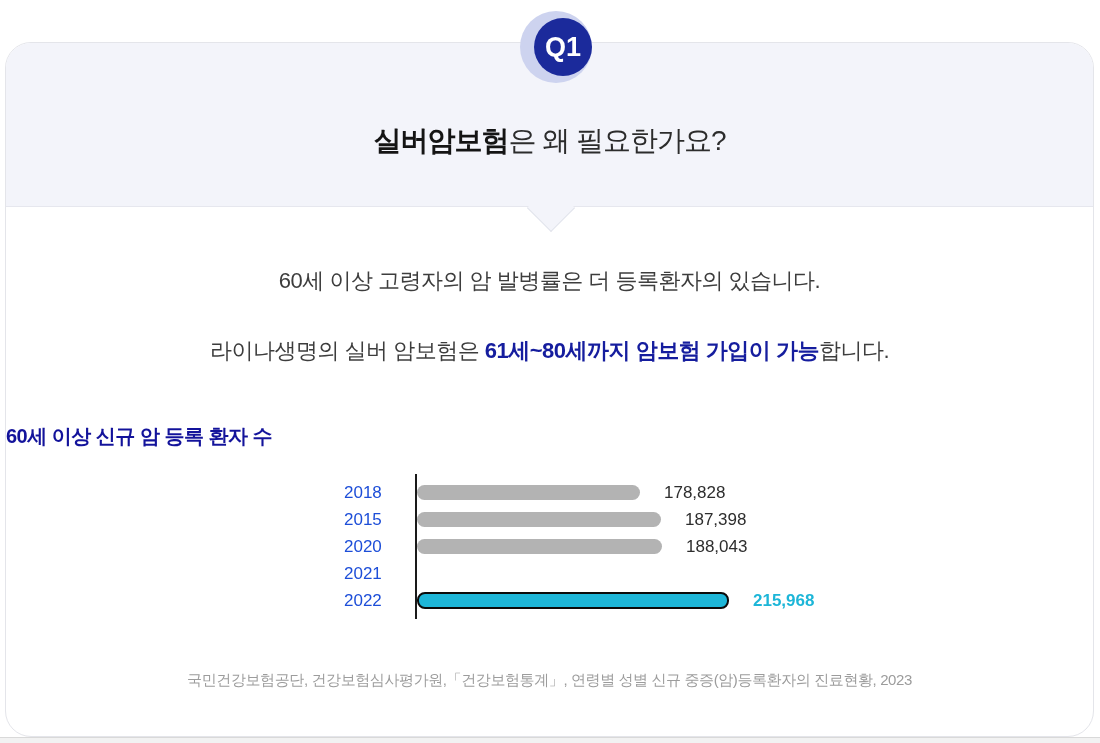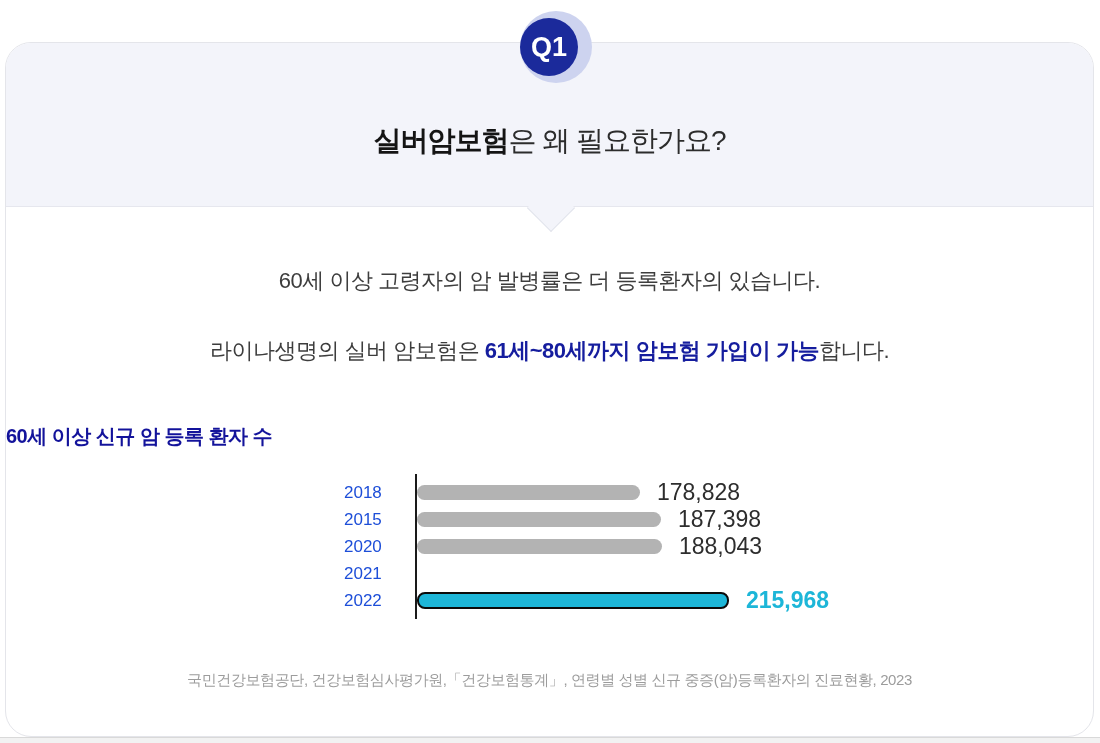--- a/index.html
+++ b/index.html
@@ -43,21 +43,21 @@
     z-index:3;
   }
   .title{
     font-size:28px;letter-spacing:-1px;line-height:48px;color:#2c2c2c;
     font-weight:300;
   }
   .title .title-bold{font-weight:900;color:#141414;}
   .badge{
     position:absolute;left:514px;top:-32px;width:72px;height:72px;
     background:var(--badge-ring);border-radius:50%;
-    display:flex;align-items:center;justify-content:flex-start;
+    display:flex;align-items:center;justify-content:flex-end;
     z-index:5;
   }
   .badge-inner{
     width:58px;height:58px;background:var(--badge-bg);border-radius:50%;
     display:flex;align-items:center;justify-content:center;
     color:#ffffff;font-size:27px;font-weight:800;letter-spacing:0;
   }
   .card-body{position:relative;padding-top:0;}
   .intro{
     margin-top:56px;
@@ -87,21 +87,21 @@
   .bar-area{
     margin-left:33px;display:flex;align-items:center;
   }
   .bar{
     height:15px;border-radius:8px;background:var(--bar-gray);
   }
   .bar-hl{
     height:17px;background:var(--cyan);border:2px solid #0b0b0b;
   }
   .val{
-    margin-left:17px;font-size:23px;color:#2d2d2d;white-space:nowrap;
+    margin-left:24px;font-size:17px;color:#2d2d2d;white-space:nowrap;
   }
   .val-hl{color:var(--cyan);font-weight:800;}
   .source{
     margin-top:55px;text-align:center;
     font-size:15px;line-height:22px;letter-spacing:-0.4px;
     color:#9c9c9c;
   }
 </style>
 </head>
 <body>

